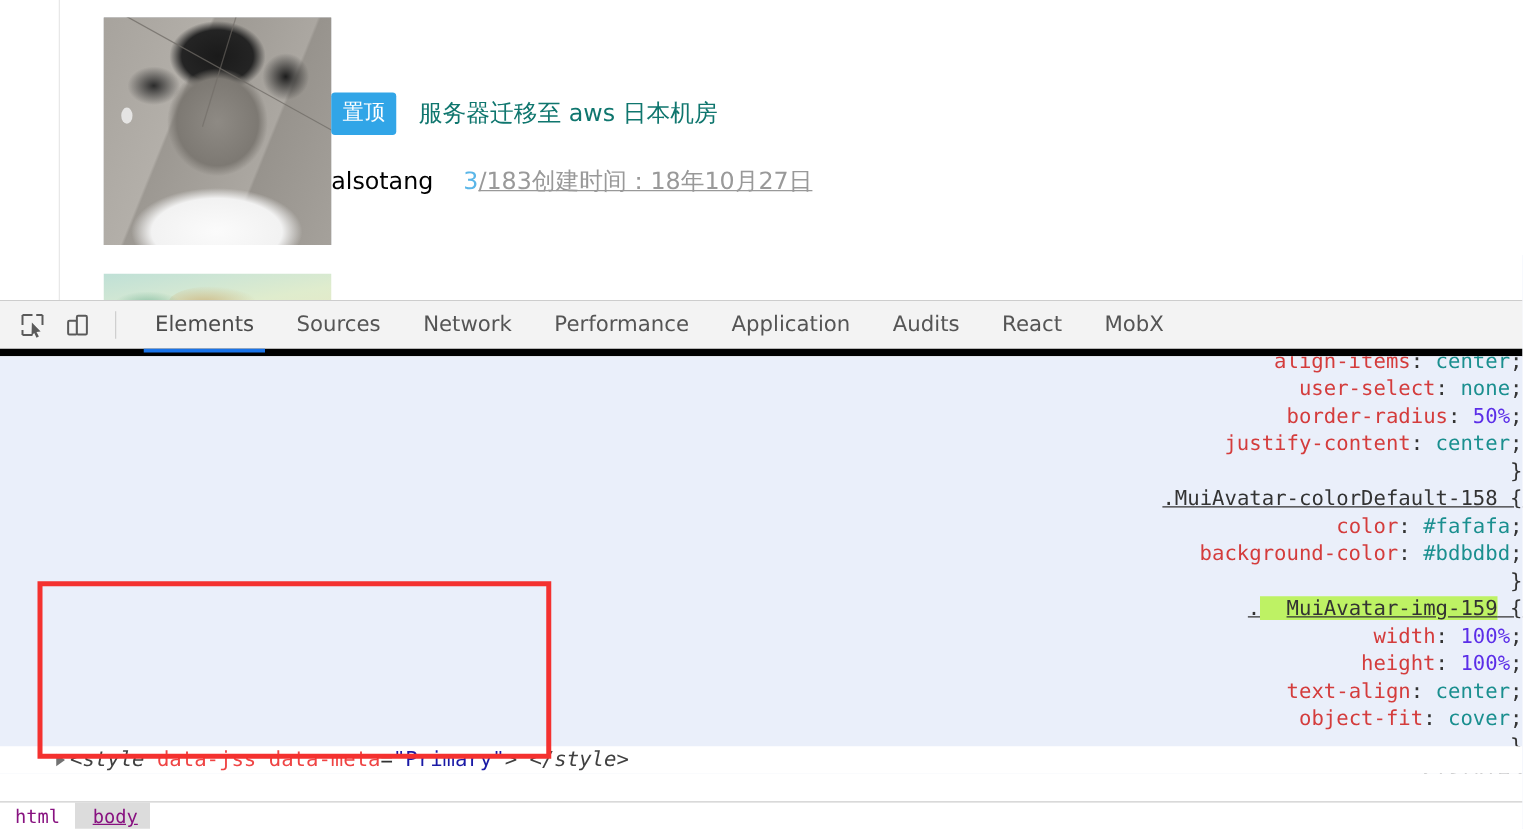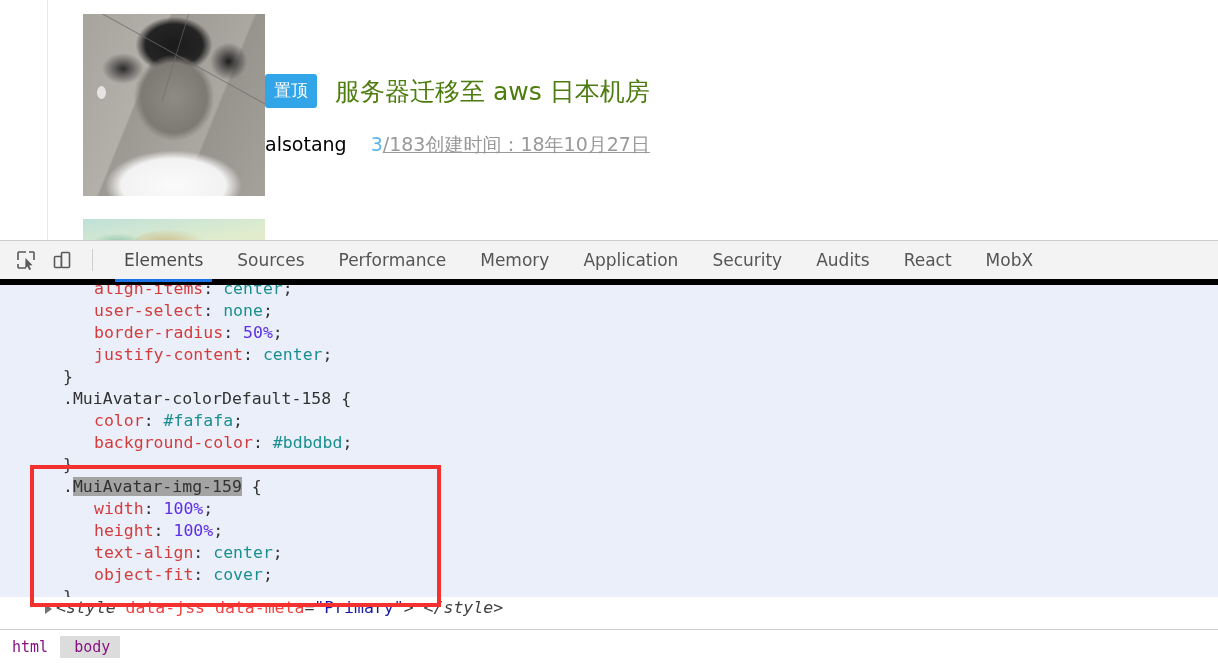--- a/index.html
+++ b/index.html
@@ -126,22 +126,22 @@
     background: #31a5e7;
     color: #ffffff;
     font-size: 17px;
     line-height: 1;
     padding: 8px 9px 9px 9px;
     border-radius: 3px;
     letter-spacing: 0px;
     font-family: "DejaVu Sans", sans-serif;
   }
   .topic-title {
-    font-size: 25px;
-    color: #4d7c0f;
+    font-size: 19px;
+    color: #0f766e;
     margin-left: 18px;
     font-family: "DejaVu Sans", sans-serif;
     font-weight: 400;
   }
 
   
   #meta-line {
     position: absolute;
     left: 182px; top: 118px;
     display: flex;
@@ -218,29 +218,29 @@
     font-size: 16.5px;
     line-height: 22px;
   }
   #css-code {
     position: absolute;
     left: 0; top: -7px;
     width: 100%;
     white-space: pre;
     color: #333333;
   }
-  .ln { display: block; height: 22px; }
+  .ln { display: block; height: 22px; text-align: right; }
   .ind1 { padding-left: 63px; }
   .ind2 { padding-left: 94px; }
   .prop { color: #d43c3c; }
   .val  { color: #1a8f8f; }
   .num  { color: #5b2ee8; }
   .punc { color: #333333; }
-  .sel  { color: #333333; }
-  .hl   { background: #a3a3a3; }
+  .sel  { color: #333333; text-decoration: underline; }
+  .hl   { background: #bef264; padding-left: 21px; }
   .tagpunc { color: #404040; font-style: italic; }
   .attrname { color: #ef4444; }
   .attrval { color: #1a1aa6; }
 
   
   #styles-bottom-white {
     position: absolute;
     left: 0; bottom: 23px;
     width: 1218px;
     height: 22px;
@@ -266,21 +266,21 @@
     border-bottom: 5px solid transparent;
     vertical-align: middle;
     margin-right: 4px;
   }
 
   
   #dt-breadcrumb {
     position: absolute;
     left: 0; bottom: 0;
     width: 1218px;
-    height: 35px;
+    height: 23px;
     background: #ffffff;
     border-top: 1px solid #cdcdcd;
     display: flex;
     align-items: center;
     font-family: "DejaVu Sans Mono", monospace;
     font-size: 15px;
     box-sizing: border-box;
   }
   .crumb {
     color: #881280;
@@ -351,24 +351,23 @@
       <svg width="22" height="22" viewBox="0 0 22 22">
         <rect x="3.5" y="7.5" width="7" height="11" rx="1" stroke="#5a5a5a" stroke-width="1.6" fill="none"></rect>
         <rect x="10.5" y="3.5" width="8" height="15" rx="1" stroke="#5a5a5a" stroke-width="1.6" fill="#f3f3f3"></rect>
       </svg>
     </div>
     <div class="dt-sep"></div>
 
     <div id="dt-tabs">
       <div class="dt-tab active">Elements</div>
       <div class="dt-tab">Sources</div>
+      <div class="dt-tab">Network</div>
       <div class="dt-tab">Performance</div>
-      <div class="dt-tab">Memory</div>
       <div class="dt-tab">Application</div>
-      <div class="dt-tab">Security</div>
       <div class="dt-tab">Audits</div>
       <div class="dt-tab">React</div>
       <div class="dt-tab">MobX</div>
     </div>
   </div>
 
   <div id="styles-pane">
     <div id="css-code"><span class="ln ind2"><span class="prop">align-items</span><span class="punc">: </span><span class="val">center</span><span class="punc">;</span></span><span class="ln ind2"><span class="prop">user-select</span><span class="punc">: </span><span class="val">none</span><span class="punc">;</span></span><span class="ln ind2"><span class="prop">border-radius</span><span class="punc">: </span><span class="num">50%</span><span class="punc">;</span></span><span class="ln ind2"><span class="prop">justify-content</span><span class="punc">: </span><span class="val">center</span><span class="punc">;</span></span><span class="ln ind1"><span class="punc">}</span></span><span class="ln ind1"><span class="sel">.MuiAvatar-colorDefault-158 {</span></span><span class="ln ind2"><span class="prop">color</span><span class="punc">: </span><span class="val">#fafafa</span><span class="punc">;</span></span><span class="ln ind2"><span class="prop">background-color</span><span class="punc">: </span><span class="val">#bdbdbd</span><span class="punc">;</span></span><span class="ln ind1"><span class="punc">}</span></span><span class="ln ind1"><span class="sel">.<span class="hl">MuiAvatar-img-159</span> {</span></span><span class="ln ind2"><span class="prop">width</span><span class="punc">: </span><span class="num">100%</span><span class="punc">;</span></span><span class="ln ind2"><span class="prop">height</span><span class="punc">: </span><span class="num">100%</span><span class="punc">;</span></span><span class="ln ind2"><span class="prop">text-align</span><span class="punc">: </span><span class="val">center</span><span class="punc">;</span></span><span class="ln ind2"><span class="prop">object-fit</span><span class="punc">: </span><span class="val">cover</span><span class="punc">;</span></span><span class="ln ind1"><span class="punc">}</span></span><span class="ln ind1"><span class="tagpunc">&lt;/style&gt;</span></span></div>
   <div class="html-row" style="bottom: 0px;"><span style="display:inline-block;width:45px"></span><span class="tri"></span><span class="tagpunc">&lt;style </span><span class="attrname">data-jss</span><span class="punc"> </span><span class="attrname">data-meta</span><span class="punc">=</span><span class="attrval">"Primary"</span><span class="tagpunc">&gt;</span><span class="punc"> </span><span class="tagpunc">&lt;/style&gt;</span></div>
     </div>

